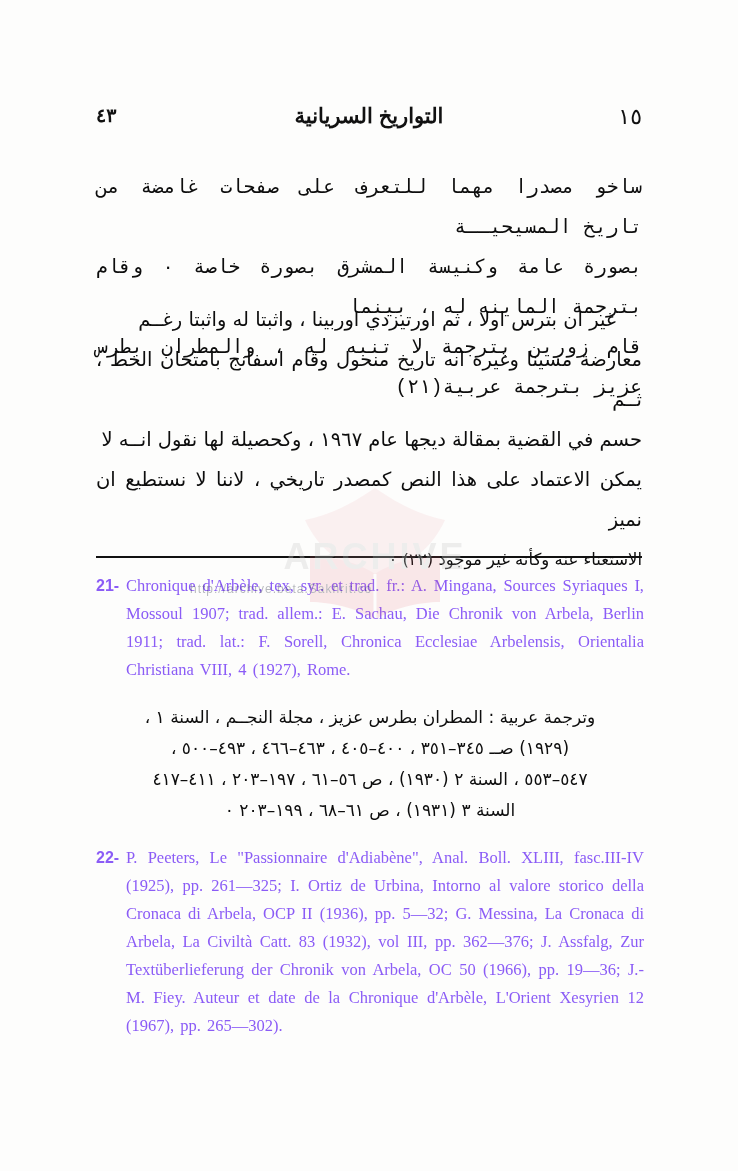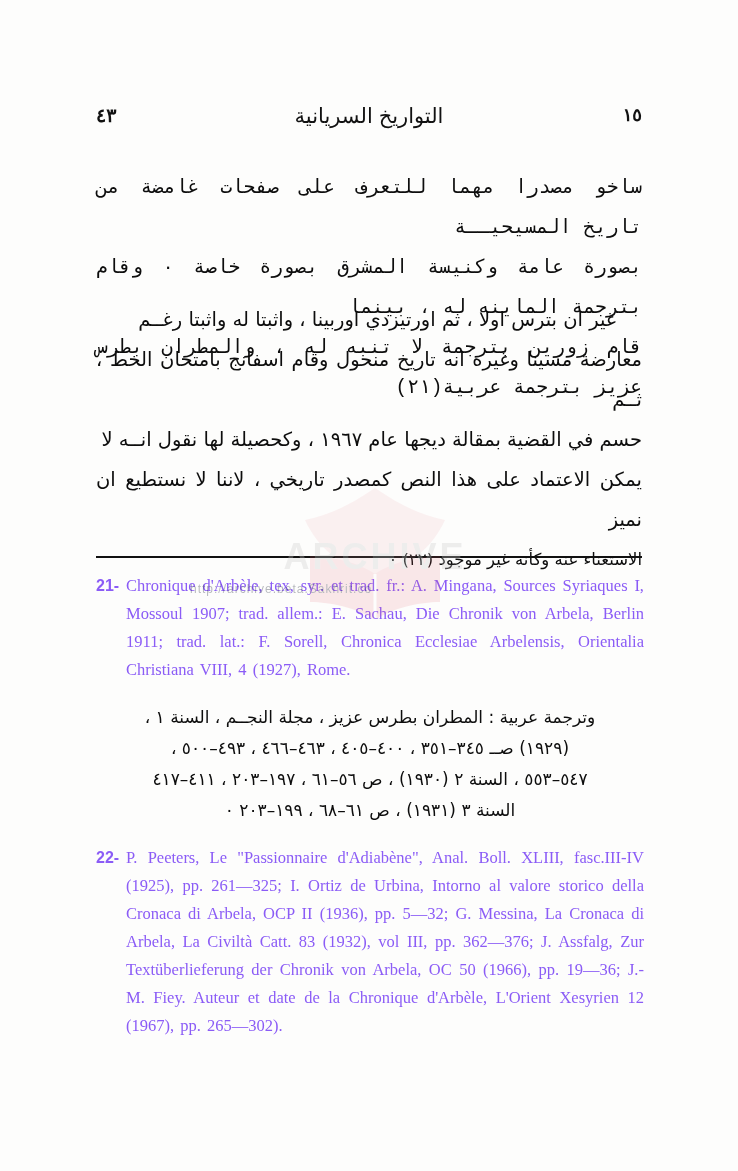--- a/index.html
+++ b/index.html
@@ -67,26 +67,26 @@
     top: 104px;
     height: 30px;
   }
   .hdr-left, .hdr-right, .hdr-center {
     position: absolute;
     top: 0;
     font-family: "Liberation Sans", sans-serif;
     color: #111;
   }
   .hdr-left { left: 0; font-size: 19px; font-weight: bold; text-align: center; }
-  .hdr-right { right: 0; font-size: 18px; font-weight: bold; }
+  .hdr-right { right: 0; font-size: 22px; font-weight: normal; }
   .hdr-center {
     left: 0; right: 0;
     text-align: center;
     font-size: 21px;
-    font-weight: normal;
+    font-weight: bold;
     direction: rtl;
   }
 
   
   .arabic-body {
     position: absolute;
     left: 96px;
     width: 546px;
     direction: rtl;
     text-align: justify;

